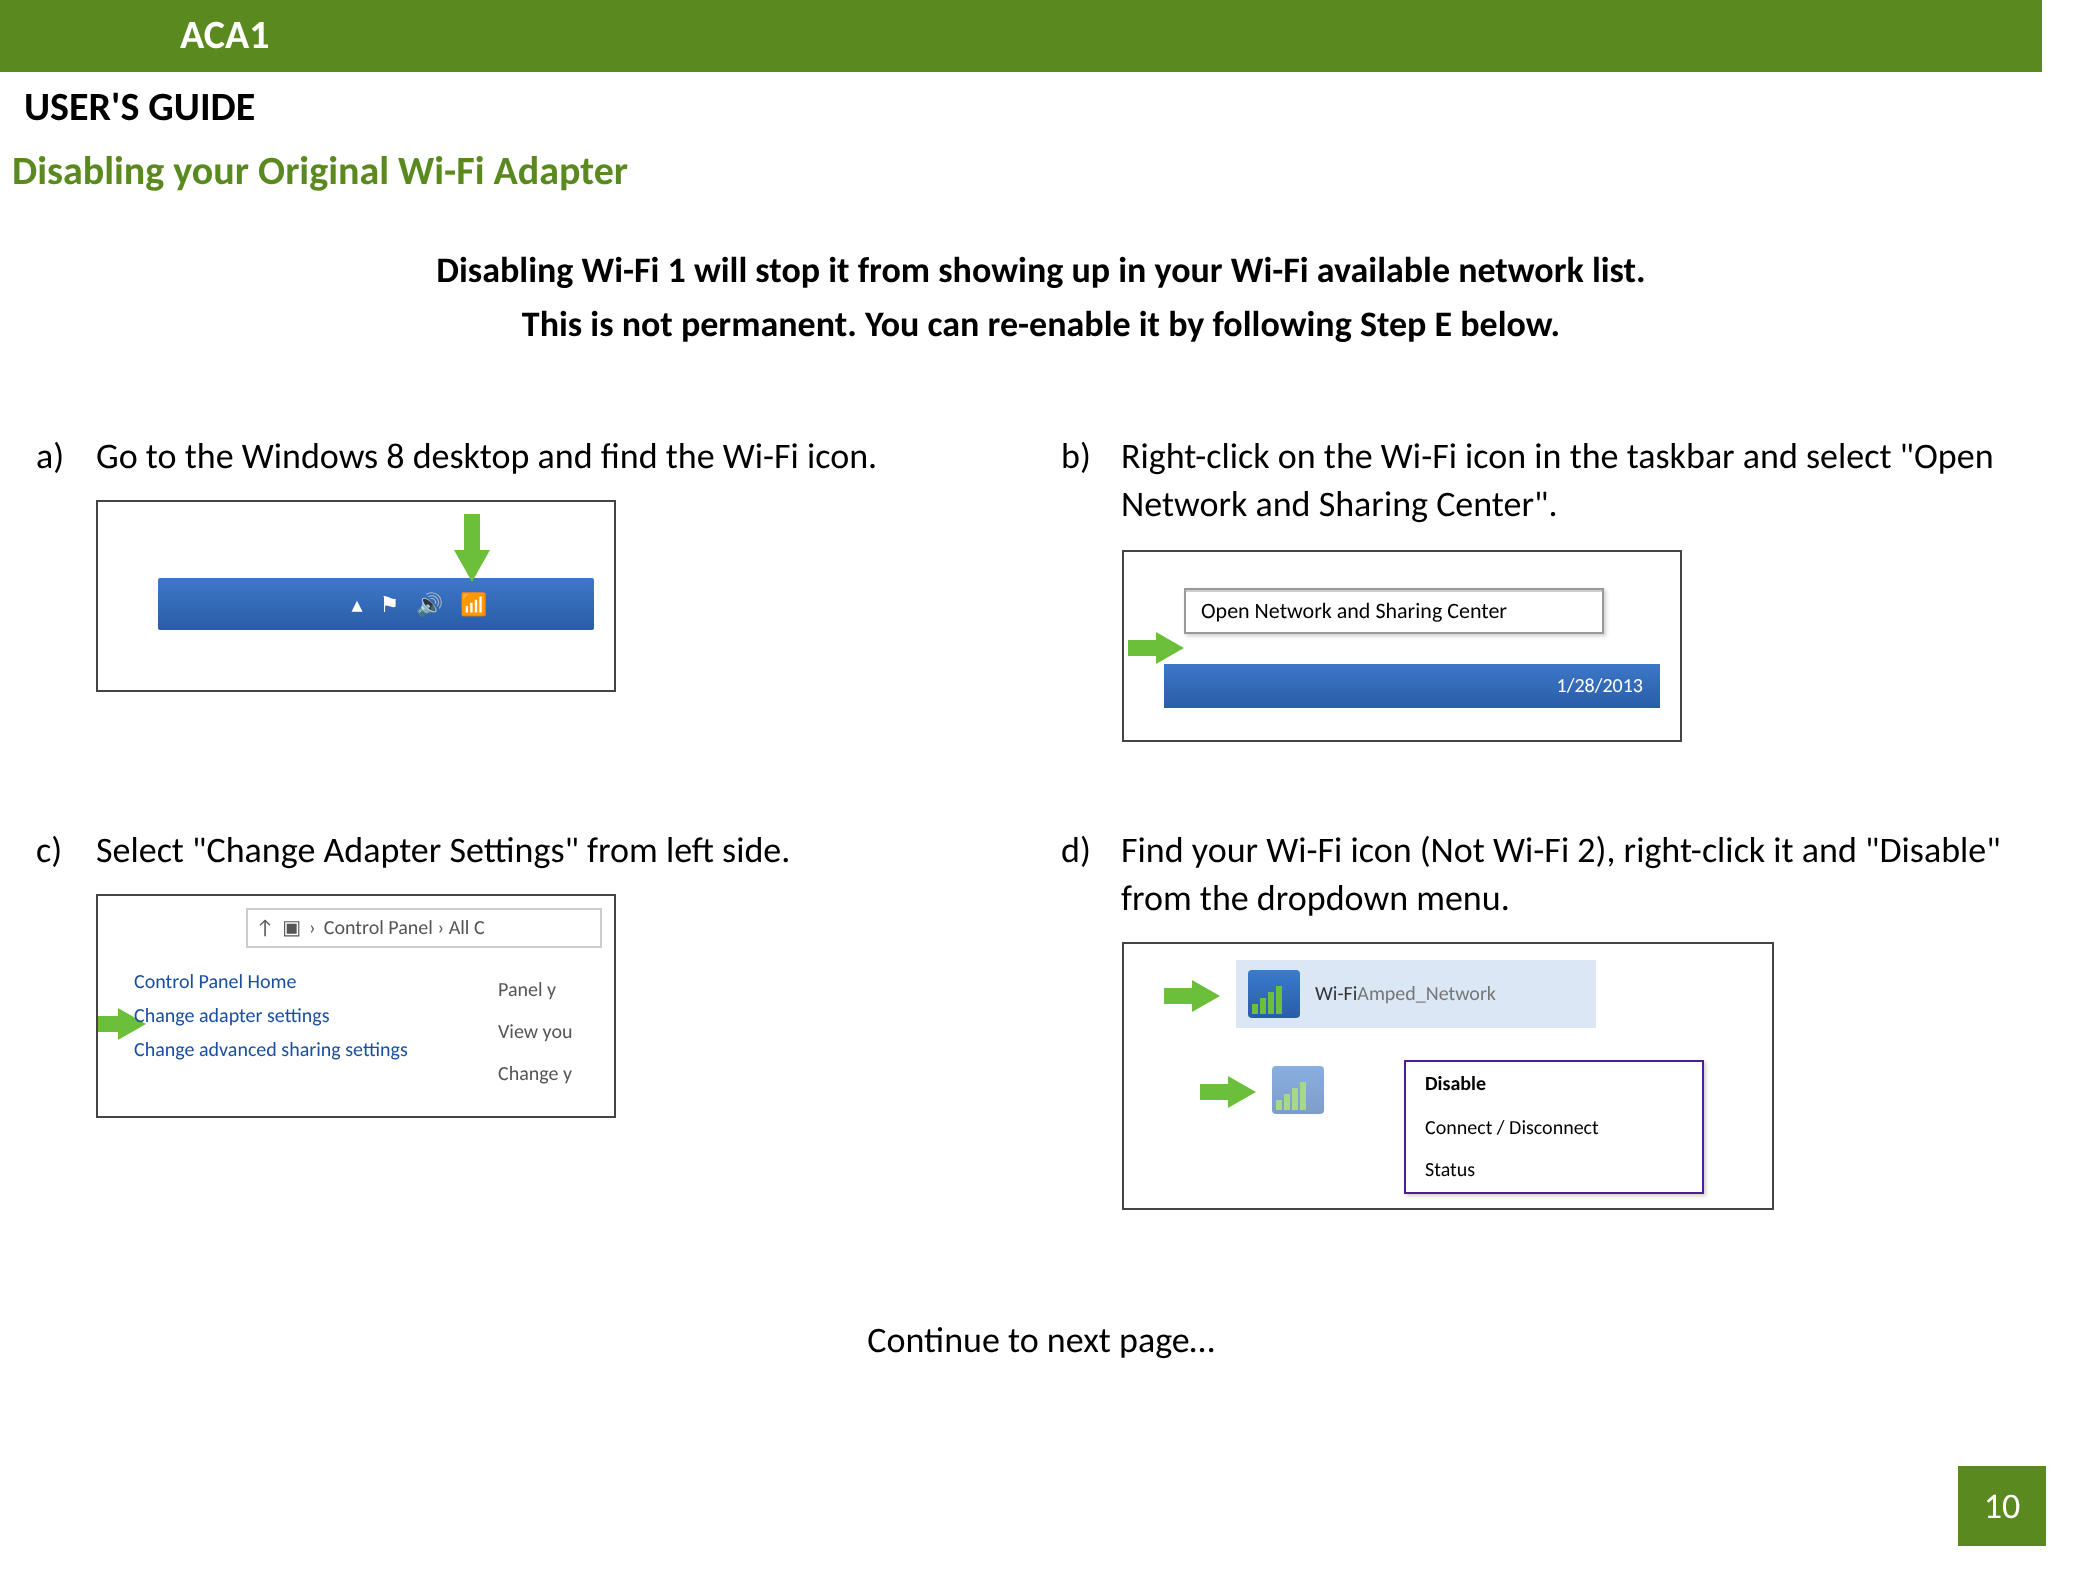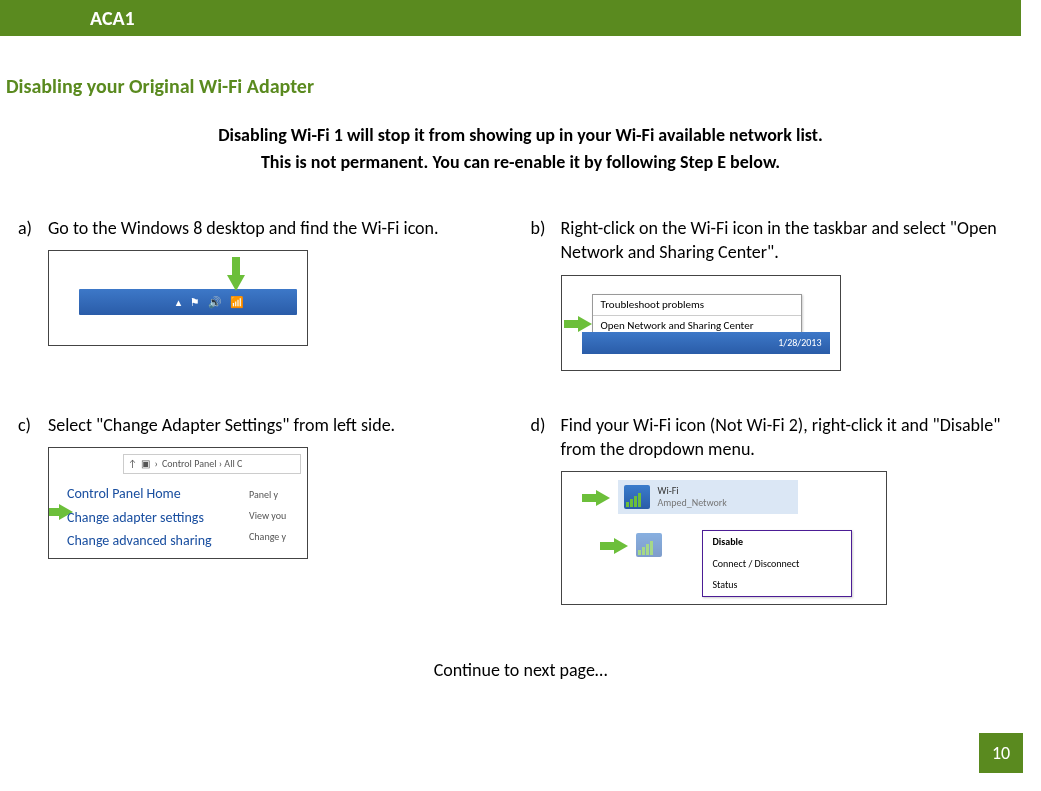--- a/index.html
+++ b/index.html
@@ -129,21 +129,21 @@
     content:"";position:absolute;left:-28px;top:-4px;width:16px;height:8px;background:#6cbf3a;
   }
   .arr-b{left:16px;top:40px;}
   .cp-crumb{
     position:absolute;left:74px;top:6px;right:6px;height:20px;
     border:1px solid #ccc;font-size:10px;color:#555;
     display:flex;align-items:center;padding:0 4px;gap:4px;background:#fff;
   }
   .cp-left{
     position:absolute;left:18px;top:34px;width:150px;
-    font-size:14px;color:#1a4fa0;line-height:1.7;
+    font-size:10px;color:#1a4fa0;line-height:1.7;
   }
   .cp-left .home{color:#1a4fa0;}
   .cp-right{
     position:absolute;left:200px;top:36px;font-size:10px;color:#555;line-height:2.1;
   }
   .arr-c{left:10px;top:56px;}
   .wifi-tile{
     position:absolute;left:56px;top:8px;width:180px;height:34px;
     background:#dbe7f5;display:flex;align-items:center;padding:4px 6px;gap:6px;
     font-size:10px;
@@ -151,21 +151,21 @@
   .wifi-icon{
     width:26px;height:24px;background:linear-gradient(#3a7ccc,#2a5ca8);border-radius:2px;
     position:relative;margin-right:2px;
   }
   .wifi-bars{position:absolute;left:2px;bottom:2px;display:flex;gap:1px;align-items:flex-end;}
   .wifi-bars span{width:3px;background:#6cbf3a;}
   .wifi-bars span:nth-child(1){height:5px;}
   .wifi-bars span:nth-child(2){height:8px;}
   .wifi-bars span:nth-child(3){height:11px;}
   .wifi-bars span:nth-child(4){height:14px;}
-  .wifi-text{display:flex;flex-direction:column;line-height:1.2;}
+  .wifi-text{display:flex;flex-direction:row;line-height:1.2;}
   .wifi-text .n1{color:#333;}
   .wifi-text .n2{color:#777;}
   .arr-d1{left:34px;top:18px;}
   .wifi-tile2{
     position:absolute;left:74px;top:58px;width:56px;height:30px;
     display:flex;align-items:center;
   }
   .arr-d2{left:52px;top:66px;}
   .ctx-d{
     position:absolute;left:140px;top:58px;width:150px;
@@ -183,20 +183,21 @@
     display:flex;align-items:center;justify-content:center;
     font-size:18px;
   }
 </style>
 </head>
 <body>
 
 <div class="header-bar">
   <div class="header-left-pad"></div>
   <div class="model-box">ACA1</div>
+  <div class="guide-title">USER'S GUIDE</div>
 </div>
 
 <h1 class="section-title">Disabling your Original Wi-Fi Adapter</h1>
 
 <div class="intro">
   <div>Disabling Wi-Fi 1 will stop it from showing up in your Wi-Fi available network list.</div>
   <div>This is not permanent. You can re-enable it by following Step E below.</div>
 </div>
 
 <div class="steps">
@@ -213,21 +214,20 @@
     </div>
   </div>
 
   <div class="step">
     <div class="step-label">b)</div>
     <div class="step-body">
       <div>Right-click on the Wi-Fi icon in the taskbar and select "Open Network and Sharing Center".</div>
       <div class="shot shot-b">
         <div class="green-arrow-right arr-b"></div>
         <div class="ctx-menu">
-          <div class="ctx-item">Troubleshoot problems</div>
           <div class="ctx-item ctx-sep">Open Network and Sharing Center</div>
         </div>
         <div class="tb-strip-b"></div>
         <div class="date-tag">1/28/2013</div>
       </div>
     </div>
   </div>
 
   <div class="step">
     <div class="step-label">c)</div>

